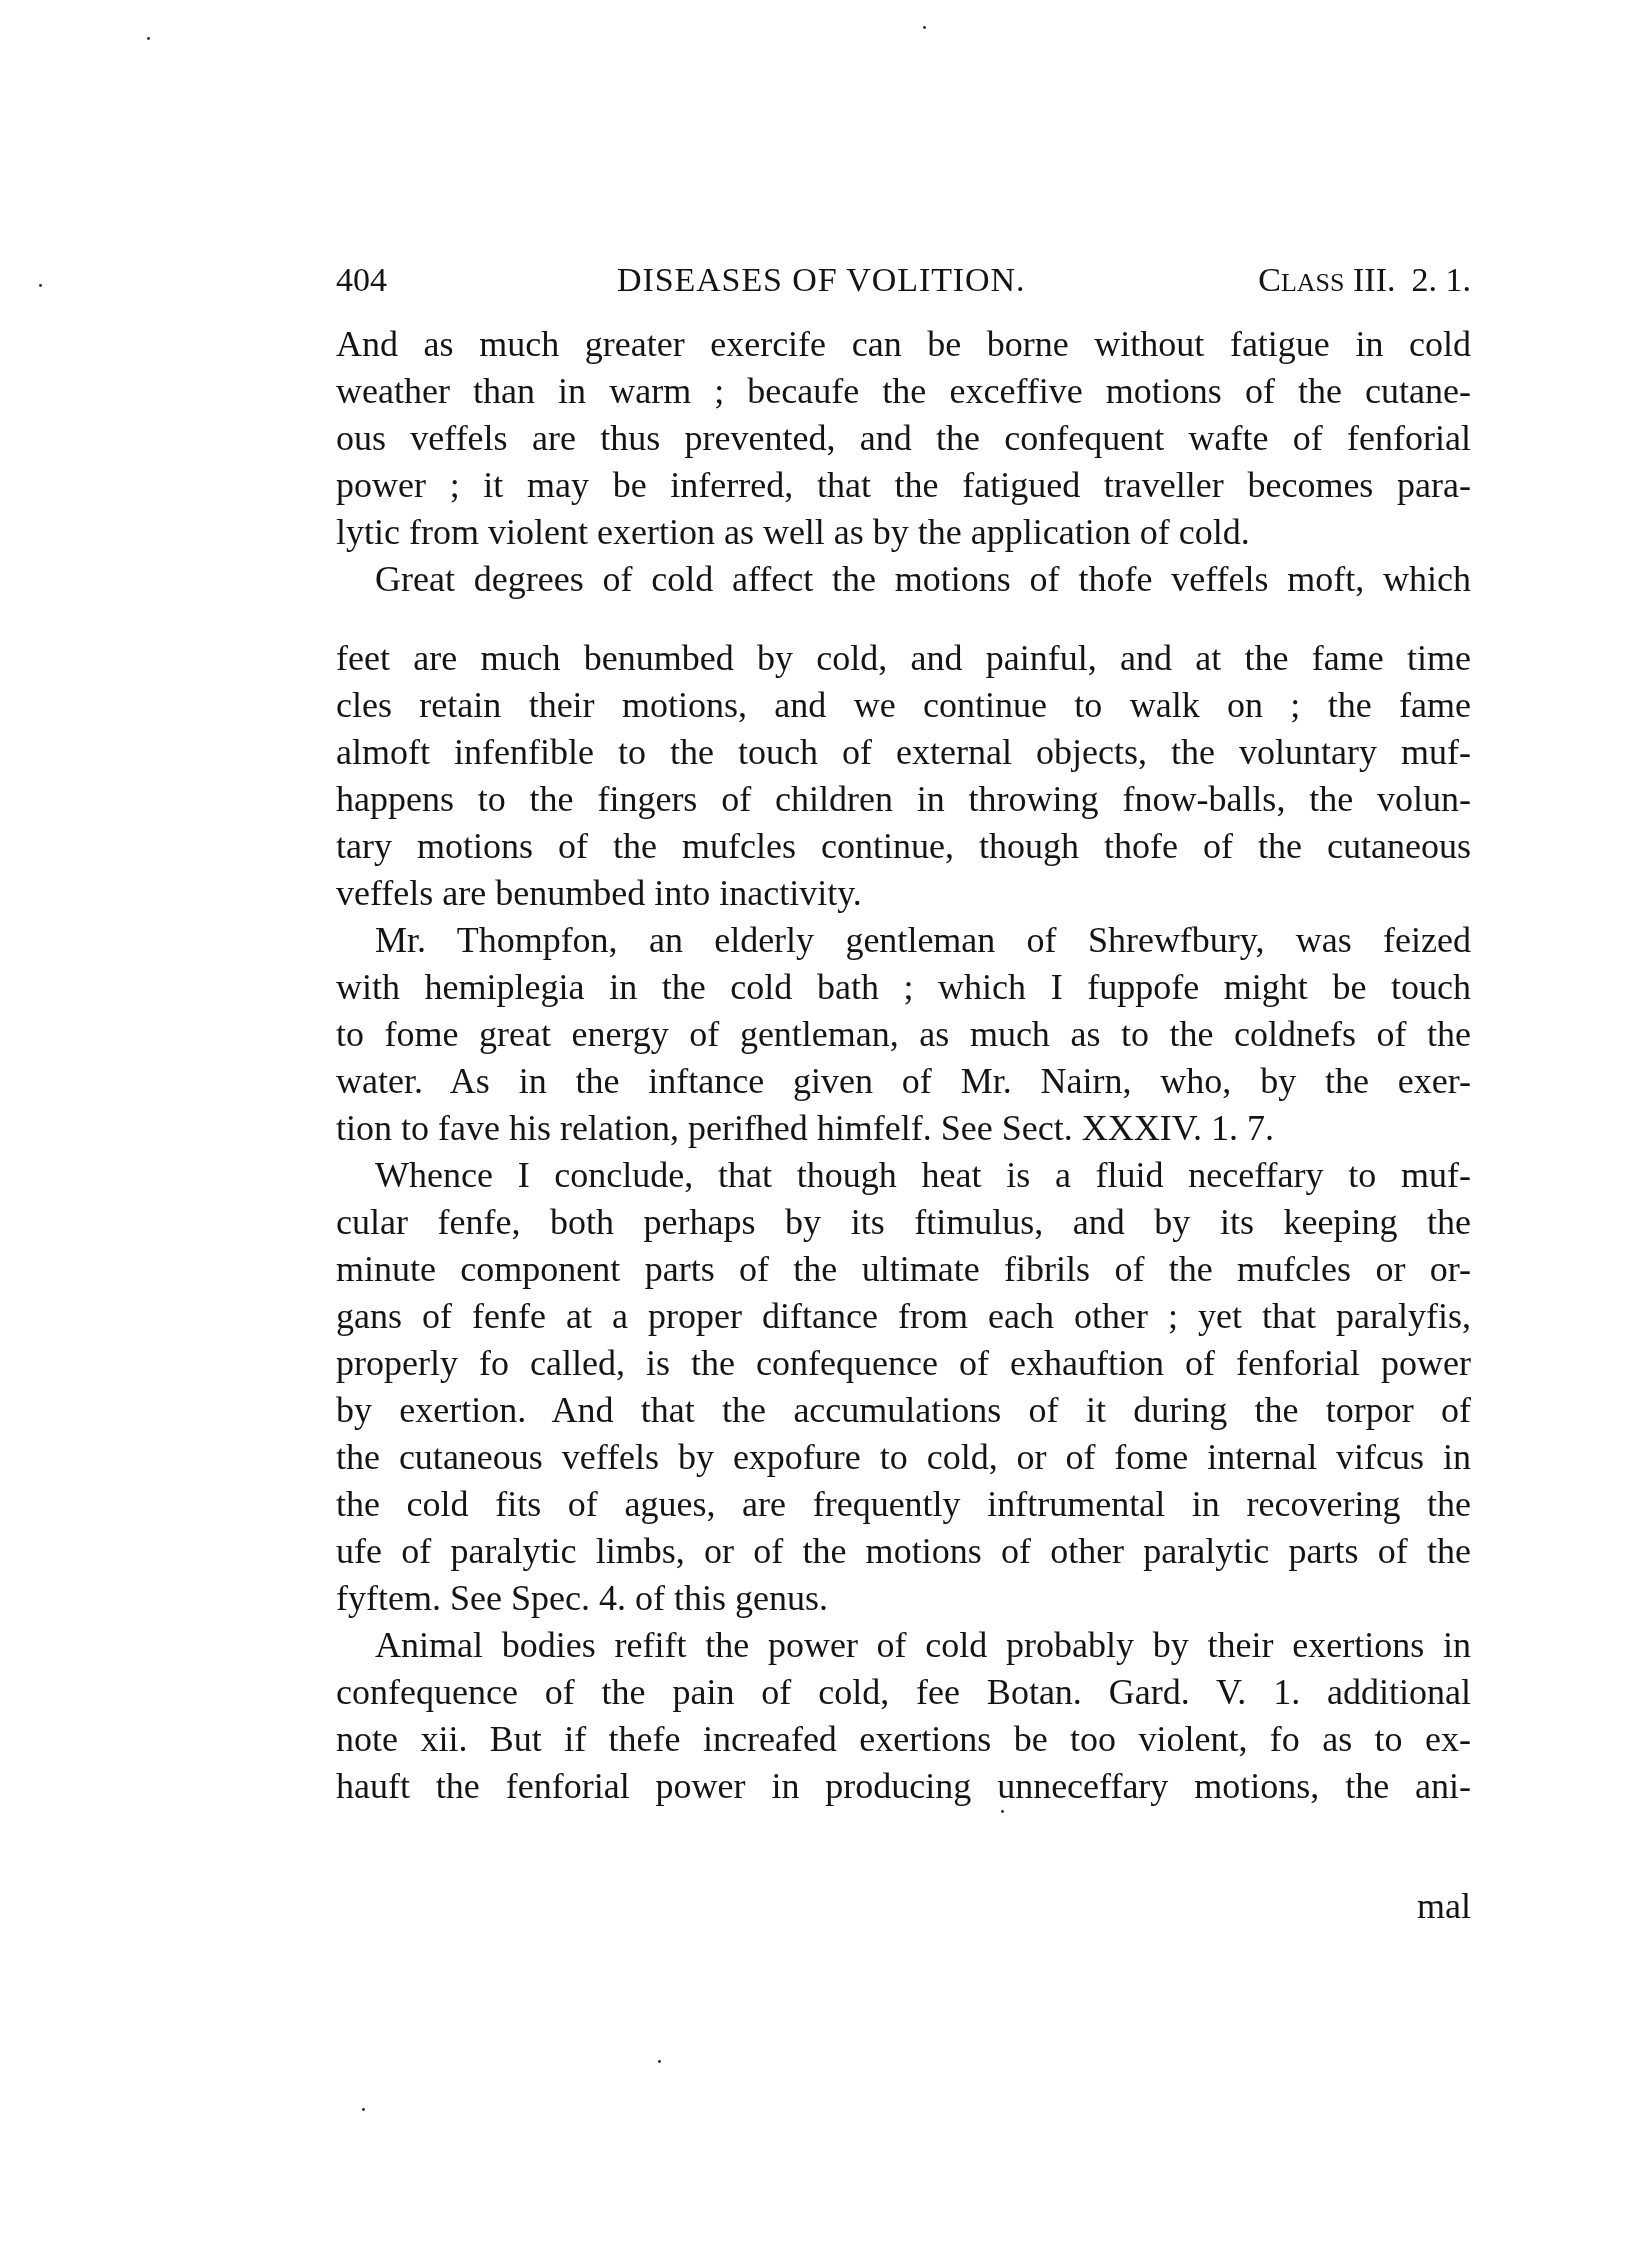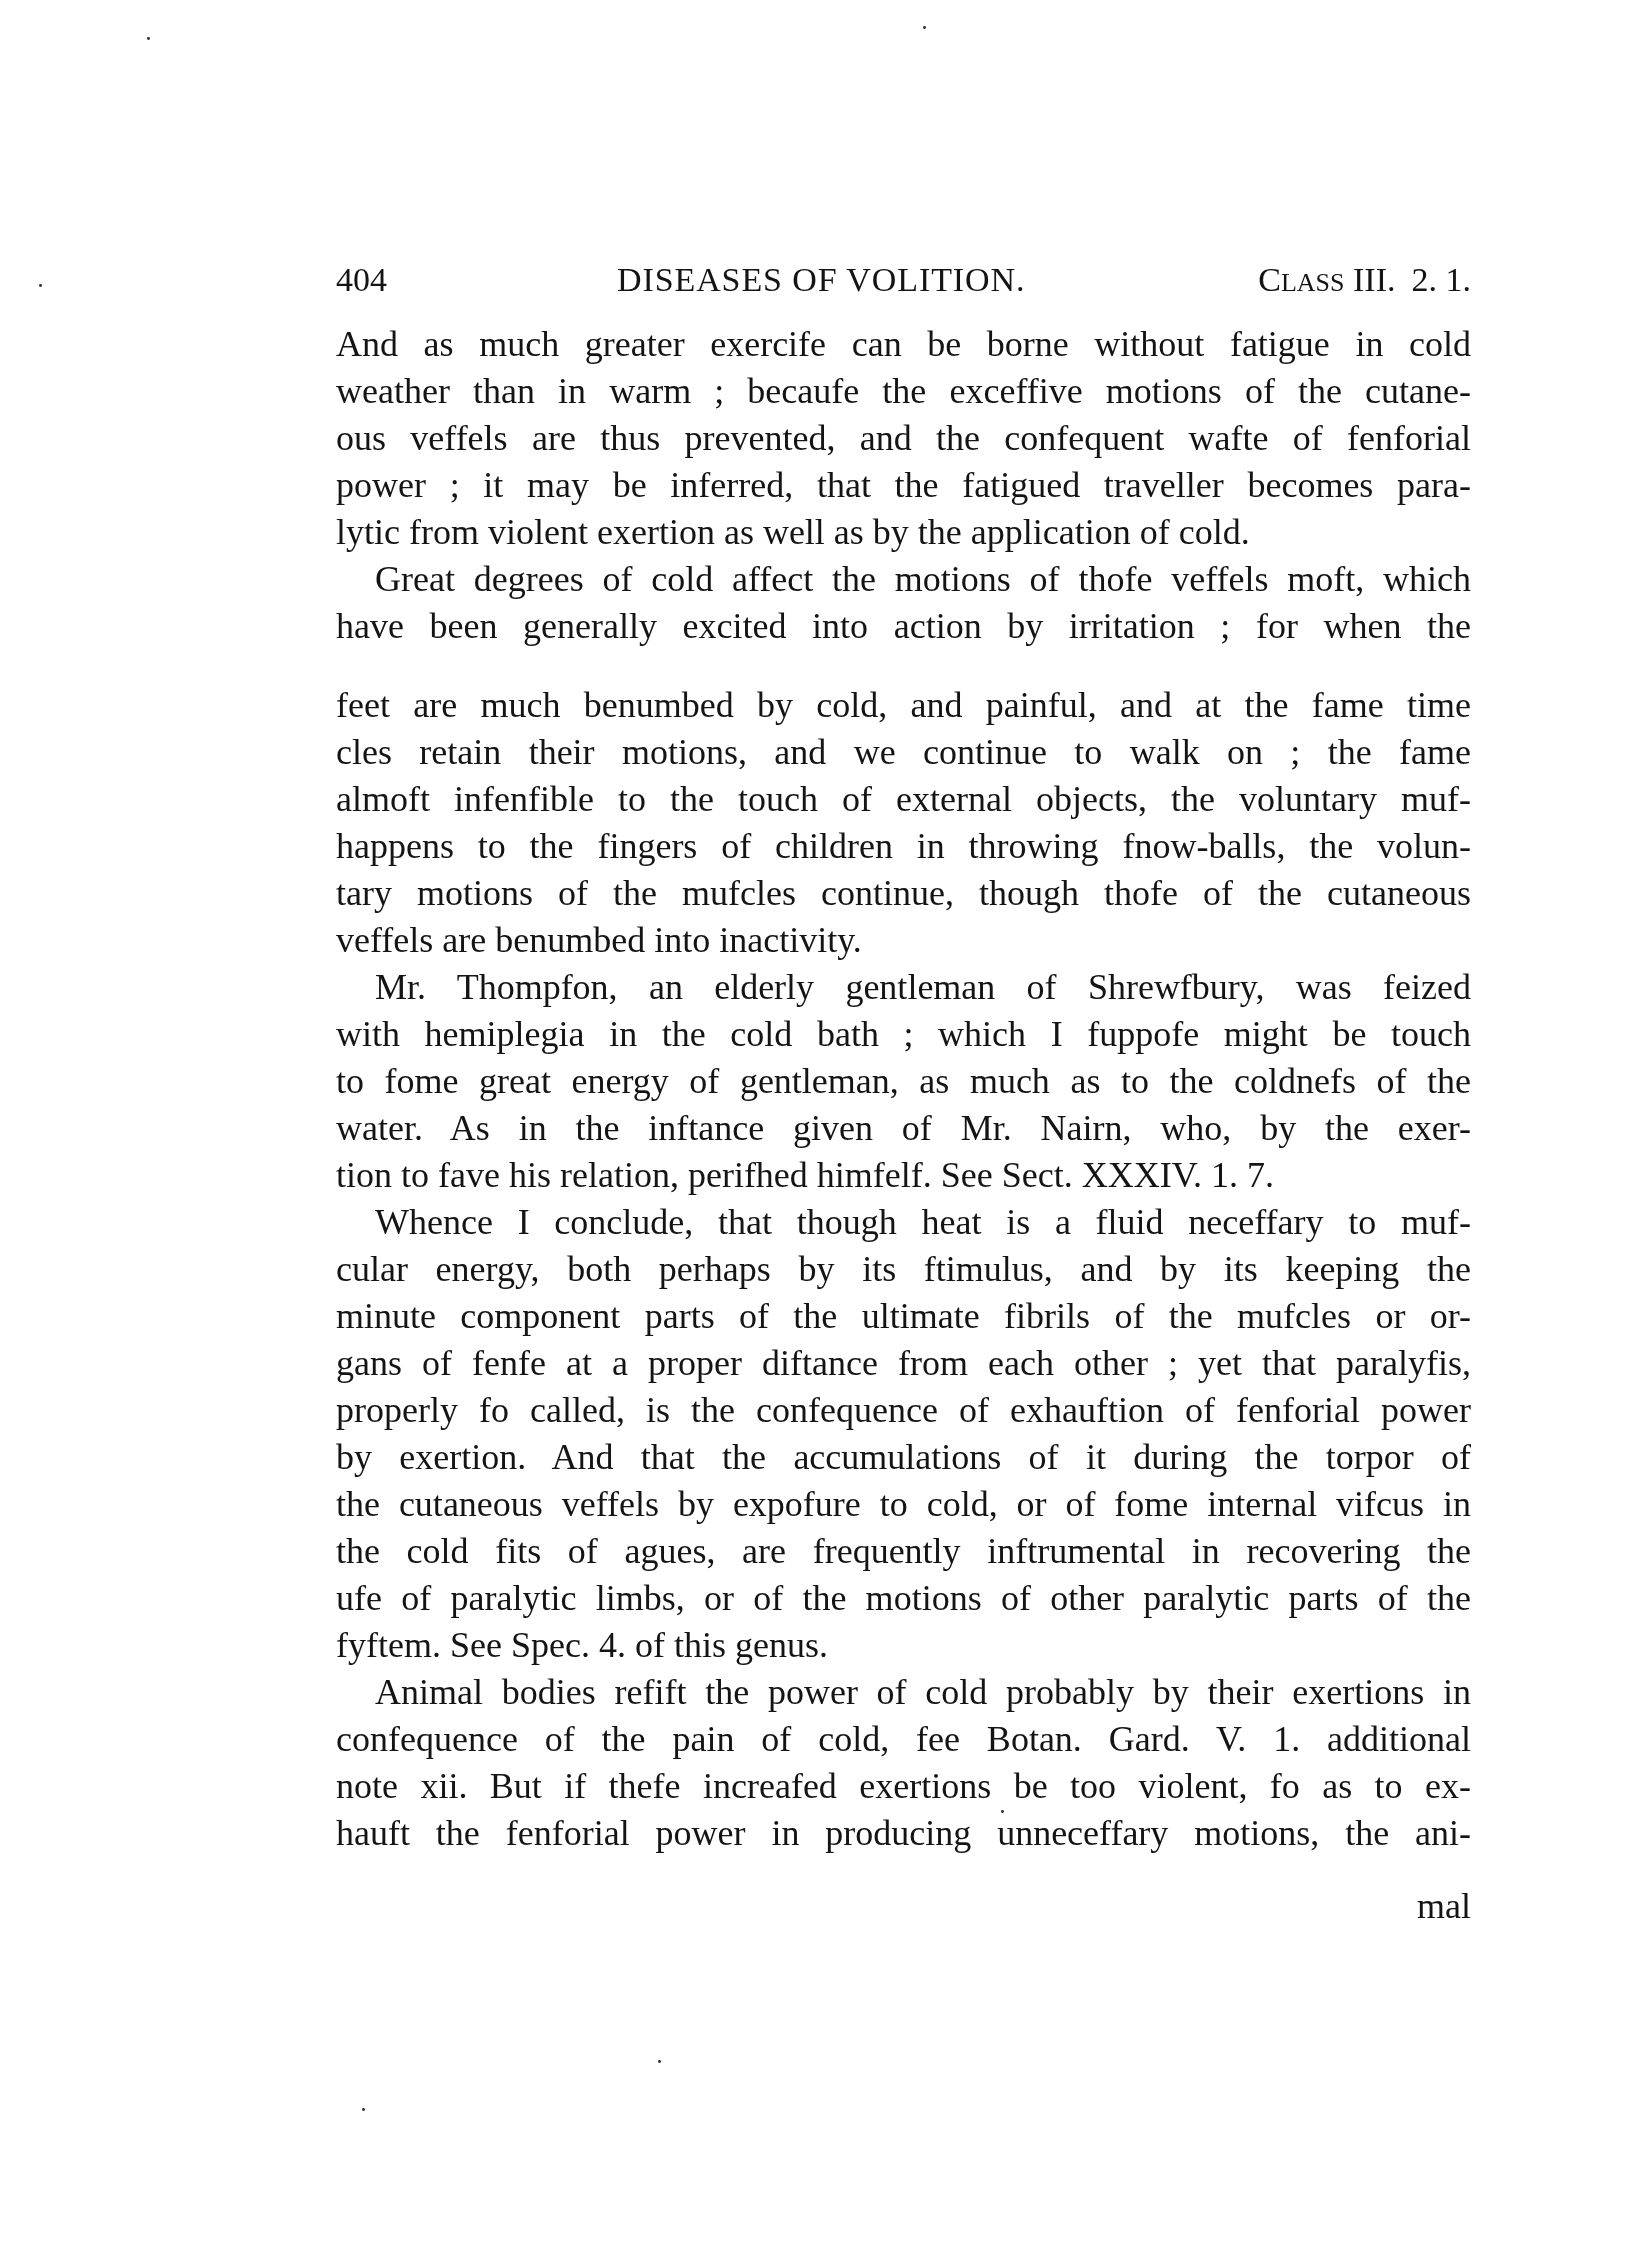--- a/index.html
+++ b/index.html
@@ -48,40 +48,39 @@
     <div>
       <span class="line" style="white-space: nowrap;">And as much greater exercife can be borne without fatigue in cold</span>
       <span class="line" style="white-space: nowrap;">weather than in warm ; becaufe the exceffive motions of the cutane-</span>
       <span class="line" style="white-space: nowrap;">ous veffels are thus prevented, and the confequent wafte of fenforial</span>
       <span class="line" style="white-space: nowrap;">power ; it may be inferred, that the fatigued traveller becomes para-</span>
       <span class="line last" style="white-space: nowrap;">lytic from violent exertion as well as by the application of cold.</span>
     </div>
 
     <div>
       <span class="line indent" style="white-space: nowrap;">Great degrees of cold affect the motions of thofe veffels moft, which</span>
-      <span class="line" style="white-space: nowrap;">have been generally excited into action by irritation ; for when the</span>
       <span class="line" style="white-space: nowrap; margin-top: 32px;">feet are much benumbed by cold, and painful, and at the fame time</span>
       <span class="line" style="white-space: nowrap;">cles retain their motions, and we continue to walk on ; the fame</span>
       <span class="line" style="white-space: nowrap;">almoft infenfible to the touch of external objects, the voluntary muf-</span>
       <span class="line" style="white-space: nowrap;">happens to the fingers of children in throwing fnow-balls, the volun-</span>
       <span class="line" style="white-space: nowrap;">tary motions of the mufcles continue, though thofe of the cutaneous</span>
       <span class="line last" style="white-space: nowrap;">veffels are benumbed into inactivity.</span>
     </div>
 
     <div>
       <span class="line indent" style="white-space: nowrap;">Mr. Thompfon, an elderly gentleman of Shrewfbury, was feized</span>
       <span class="line" style="white-space: nowrap;">with hemiplegia in the cold bath ; which I fuppofe might be touch</span>
       <span class="line" style="white-space: nowrap;">to fome great energy of gentleman, as much as to the coldnefs of the</span>
       <span class="line" style="white-space: nowrap;">water. As in the inftance given of Mr. Nairn, who, by the exer-</span>
       <span class="line last" style="white-space: nowrap;">tion to fave his relation, perifhed himfelf. See Sect. XXXIV. 1. 7.</span>
     </div>
 
     <div>
       <span class="line indent" style="white-space: nowrap;">Whence I conclude, that though heat is a fluid neceffary to muf-</span>
-      <span class="line" style="white-space: nowrap;">cular energy, both perhaps by its ftimulus, and by its keeping the</span>
+      <span class="line" style="white-space: nowrap;">cular fenfe, both perhaps by its ftimulus, and by its keeping the</span>
       <span class="line" style="white-space: nowrap;">minute component parts of the ultimate fibrils of the mufcles or or-</span>
       <span class="line" style="white-space: nowrap;">gans of fenfe at a proper diftance from each other ; yet that paralyfis,</span>
       <span class="line" style="white-space: nowrap;">properly fo called, is the confequence of exhauftion of fenforial power</span>
       <span class="line" style="white-space: nowrap;">by exertion. And that the accumulations of it during the torpor of</span>
       <span class="line" style="white-space: nowrap;">the cutaneous veffels by expofure to cold, or of fome internal vifcus in</span>
       <span class="line" style="white-space: nowrap;">the cold fits of agues, are frequently inftrumental in recovering the</span>
       <span class="line" style="white-space: nowrap;">ufe of paralytic limbs, or of the motions of other paralytic parts of the</span>
       <span class="line last" style="white-space: nowrap;">fyftem. See Spec. 4. of this genus.</span>
     </div>
 

